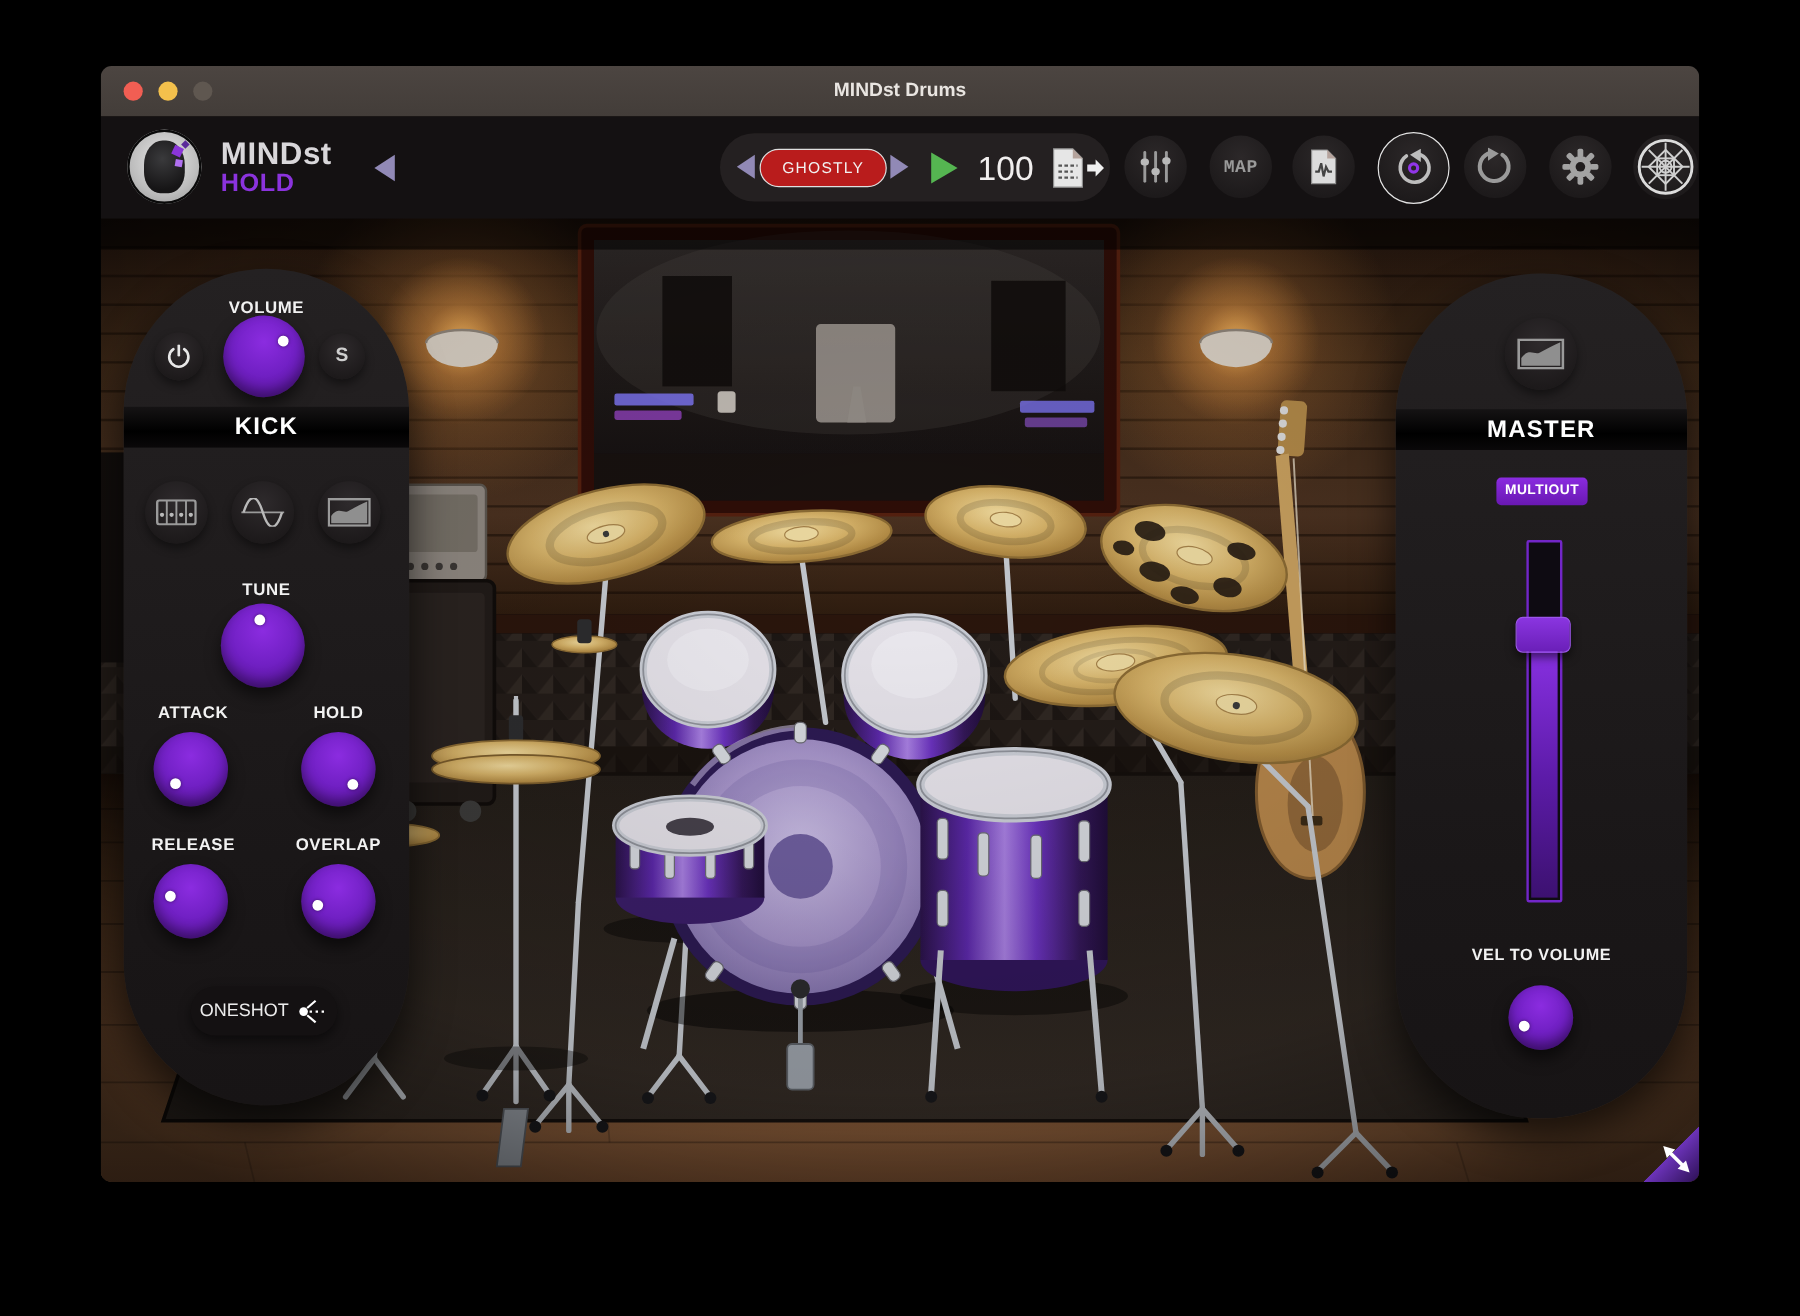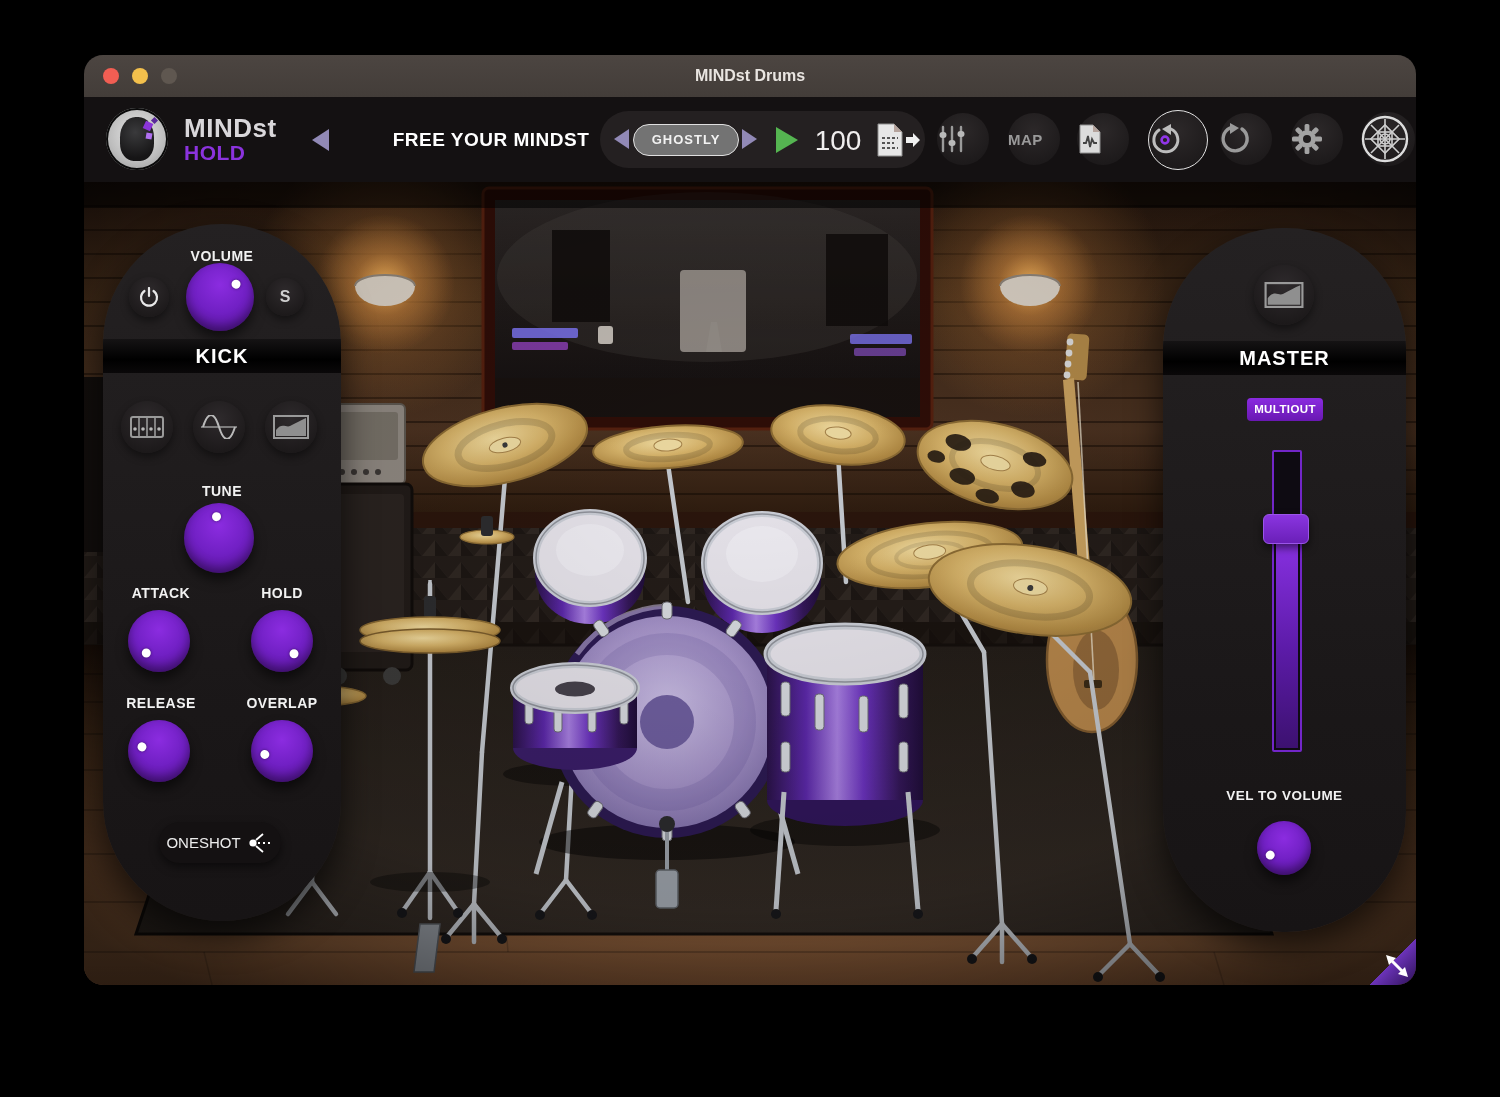--- a/index.html
+++ b/index.html
@@ -1,18 +1,18 @@
 <!DOCTYPE html>
 <html><head>
 <meta charset="utf-8">
 <style>
   html,body{margin:0;padding:0;}
   body{width:1500px;height:1097px;position:relative;background:#000;overflow:hidden;
        font-family:"Liberation Sans",sans-serif;-webkit-font-smoothing:antialiased;}
-  .window{position:absolute;left:84px;top:55px;width:1332px;height:930px;border-radius:19px;
+  .window{position:absolute;left:84px;top:55px;width:1332px;height:930px;border-radius:9px;
           overflow:hidden;background:#0a0a0a;box-shadow:0 30px 70px rgba(0,0,0,.85);}
   
   .titlebar{position:absolute;left:0;top:0;width:100%;height:42px;
             background:linear-gradient(180deg,#4c4541,#433d39);border-bottom:1px solid #2b2623;}
   .tl{position:absolute;top:13px;width:16px;height:16px;border-radius:50%;}
   .tl.red{left:19px;background:#f15e53;}
   .tl.yellow{left:48px;background:#f3c04c;}
   .tl.gray{left:77px;background:#5f5750;}
   .win-title{position:absolute;left:0;right:0;top:0;height:42px;line-height:42px;text-align:center;
              color:#e9e5e1;font-size:16px;font-weight:bold;}
@@ -33,29 +33,29 @@
   .arrow.left{border-top:11px solid transparent;border-bottom:11px solid transparent;border-right:17px solid #9189b6;}
   .arrow.right{border-top:11px solid transparent;border-bottom:11px solid transparent;border-left:17px solid #9189b6;}
   .bank-prev{left:228px;top:32px;}
   .bank-next{left:566px;top:32px;}
   .bank-label{position:absolute;left:252px;top:32px;width:310px;text-align:center;color:#fff;
               font-size:19px;font-weight:800;letter-spacing:.5px;}
   .preset-group{position:absolute;left:516px;top:14px;width:325px;height:57px;border-radius:29px;background:#242021;}
   .preset-prev{left:14px;top:18px;position:absolute;border-top:10px solid transparent;border-bottom:10px solid transparent;border-right:15px solid #9189b6;width:0;height:0;}
   .preset-next{left:142px;top:18px;position:absolute;border-top:10px solid transparent;border-bottom:10px solid transparent;border-left:15px solid #9189b6;width:0;height:0;}
   .preset-pill{position:absolute;left:33px;top:13px;width:104px;height:30px;border:1.5px solid #dfdfdf;
-               border-radius:16px;background:#737373;color:#f2f2f2;font-size:13px;font-weight:700;
+               border-radius:16px;background:#b91c1c;color:#f2f2f2;font-size:13px;font-weight:400;
                letter-spacing:1px;text-align:center;line-height:30px;cursor:pointer;}
   .play-btn{position:absolute;left:176px;top:16px;width:0;height:0;border-top:13px solid transparent;
             border-bottom:13px solid transparent;border-left:22px solid #55b551;cursor:pointer;}
   .tempo{position:absolute;left:212px;top:14px;width:52px;text-align:center;color:#f0eeee;font-size:28px;font-weight:400;}
   .midi-drag{position:absolute;left:272px;top:10px;width:48px;height:38px;cursor:pointer;}
   .circle-btn{position:absolute;width:52px;height:52px;border-radius:50%;top:16px;cursor:pointer;
               background:radial-gradient(circle at 50% 35%,#2c2829,#1d1a1b 75%);
-              display:flex;align-items:center;color:#9a9a9a;}
+              display:flex;align-items:center;justify-content:center;color:#9a9a9a;font-family:Liberation Mono, monospace;}
   .circle-btn.ring{width:58px;height:58px;top:13px;border:1.5px solid #e3e3e3;}
   .map-label{font-size:15px;font-weight:800;letter-spacing:.5px;color:#9a9a9a;}
   
   .panel{position:absolute;width:238px;border-radius:120px;overflow:hidden;
          background:linear-gradient(180deg,#242122,#1a1718 70%,#171415);
          box-shadow:0 14px 34px rgba(0,0,0,.65);z-index:5;}
   .panel.left{left:19px;top:169px;height:697px;}
   .panel.right{left:1079px;top:173px;width:243px;height:704px;}
   .panel-band{position:absolute;left:0;width:100%;height:34px;
               background:linear-gradient(180deg,#151314,#000 60%,#0a0809);
@@ -450,21 +450,20 @@
         <div class="frag1"></div>
         <div class="frag2"></div>
         <div class="frag3"></div>
     </div>
     <div class="brand-text">
       <div class="brand-l1">MINDst</div>
       <div class="brand-l2">HOLD</div>
     </div>
 
     <div class="arrow left bank-prev"></div>
-    <div class="bank-label">FREE YOUR MINDST</div>
     <div class="arrow right bank-next"></div>
 
     <div class="preset-group">
       <div class="preset-prev"></div>
       <div class="preset-pill">GHOSTLY</div>
       <div class="preset-next"></div>
       <div class="play-btn"></div>
       <div class="tempo">100</div>
       <div class="midi-drag">
         <svg width="48" height="38" viewBox="0 0 48 38">

